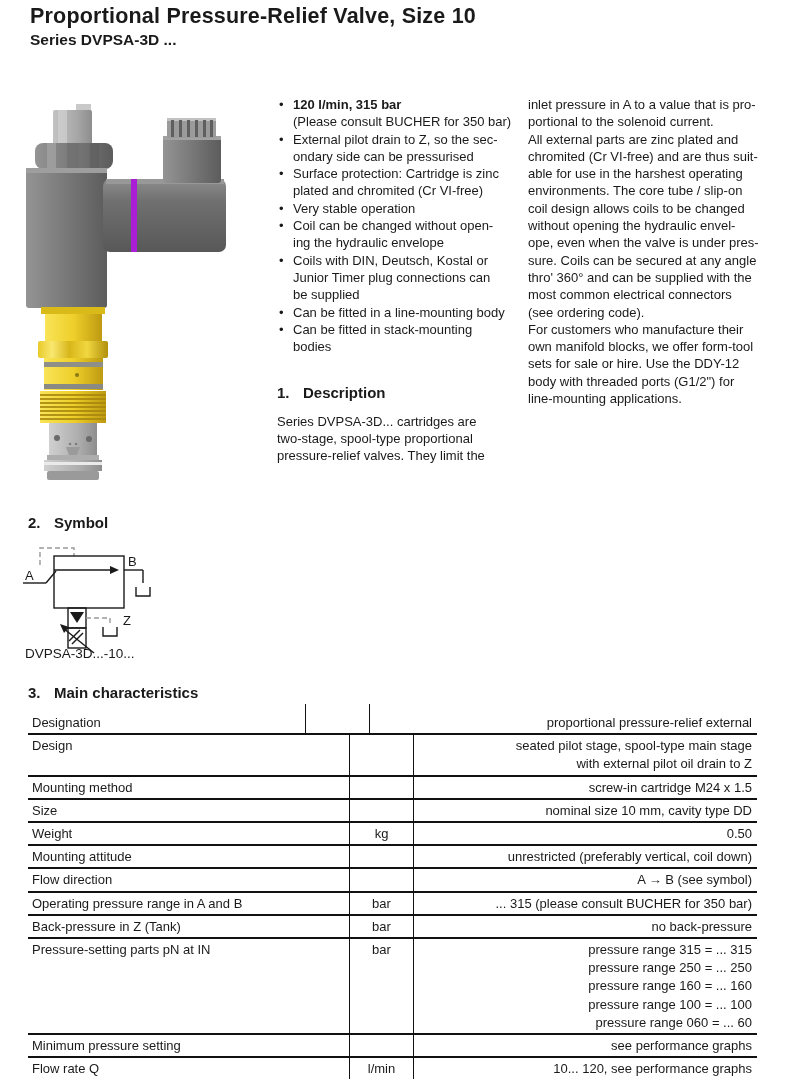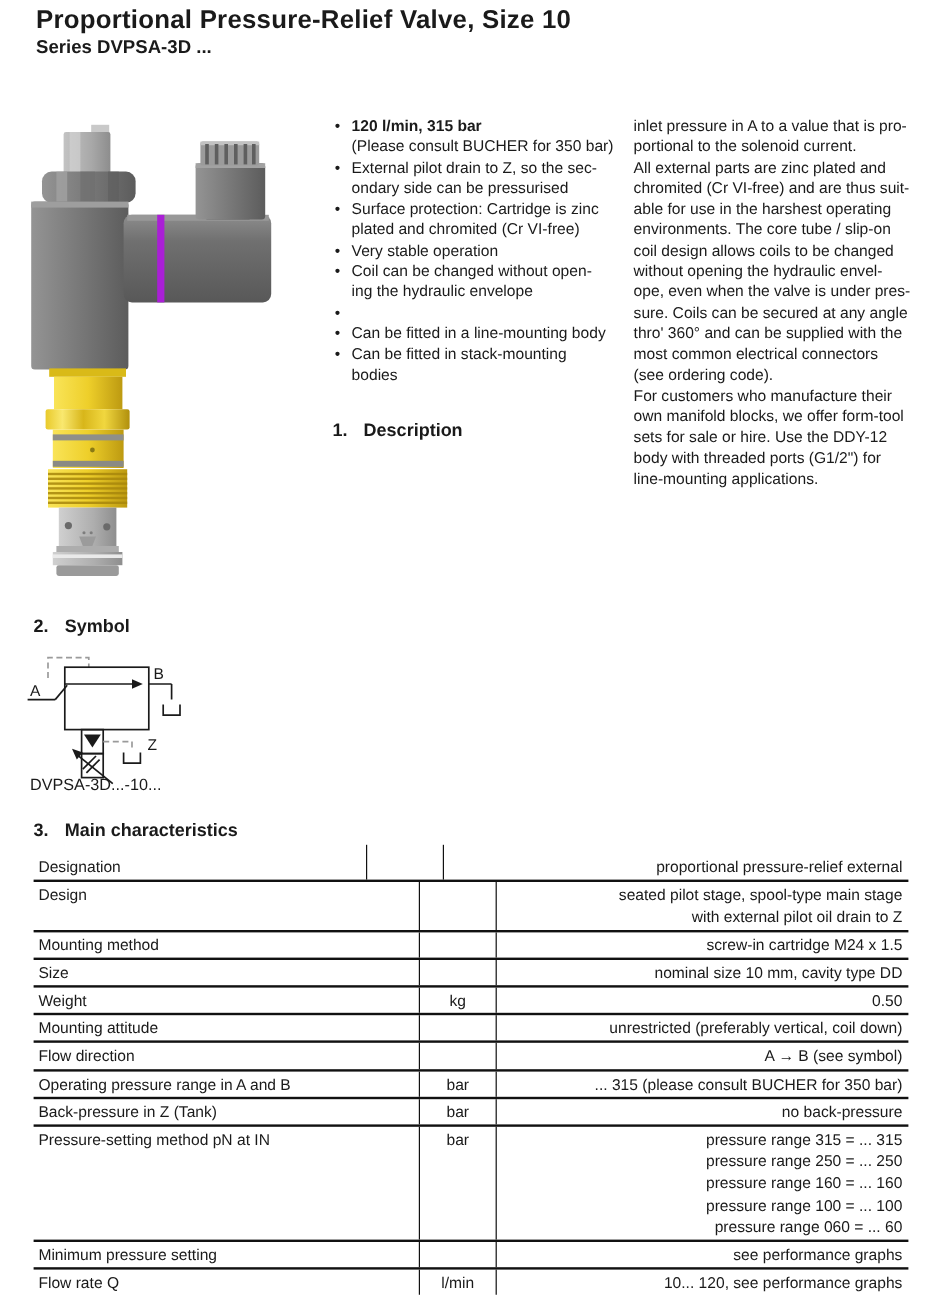--- a/index.html
+++ b/index.html
@@ -163,35 +163,41 @@
       <span class="bullet">•</span>
       <div class="pre">Very stable operation</div>
     </li>
     <li>
       <span class="bullet">•</span>
       <div class="pre">Coil can be changed without open-
 ing the hydraulic envelope</div>
     </li>
     <li>
       <span class="bullet">•</span>
+      <div class="pre">Coils with DIN, Deutsch, Kostal or
+Junior Timer plug connections can
+be supplied</div>
     </li>
     <li>
       <span class="bullet">•</span>
       <div class="pre">Can be fitted in a line-mounting body</div>
     </li>
     <li>
       <span class="bullet">•</span>
       <div class="pre">Can be fitted in stack-mounting
 bodies</div>
     </li>
   </ul>
   <div class="sec-head desc-head">
     <span class="sec-num">1.</span>
     <span>Description</span>
   </div>
+  <div class="pre desc-body">Series DVPSA-3D... cartridges are
+two-stage, spool-type proportional
+pressure-relief valves. They limit the</div>
 </div>
 
 <div class="abs col-right pre">inlet pressure in A to a value that is pro-
 portional to the solenoid current.
 All external parts are zinc plated and
 chromited (Cr VI-free) and are thus suit-
 able for use in the harshest operating
 environments. The core tube / slip-on
 coil design allows coils to be changed
 without opening the hydraulic envel-
@@ -292,21 +298,21 @@
     <div class="cell c-label">Operating pressure range in A and B</div>
     <div class="cell c-unit">bar</div>
     <div class="cell c-value pre">... 315 (please consult BUCHER for 350 bar)</div>
   </div>
   <div class="trow">
     <div class="cell c-label">Back-pressure in Z (Tank)</div>
     <div class="cell c-unit">bar</div>
     <div class="cell c-value pre">no back-pressure</div>
   </div>
   <div class="trow">
-    <div class="cell c-label">Pressure-setting method pN at IN</div>
+    <div class="cell c-label">Pressure-setting parts pN at IN</div>
     <div class="cell c-unit">bar</div>
     <div class="cell c-value pre">pressure range 315 = ... 315
 pressure range 250 = ... 250
 pressure range 160 = ... 160
 pressure range 100 = ... 100
 pressure range 060 = ... 60</div>
   </div>
   <div class="trow">
     <div class="cell c-label">Minimum pressure setting</div>
     <div class="cell c-unit"></div>

